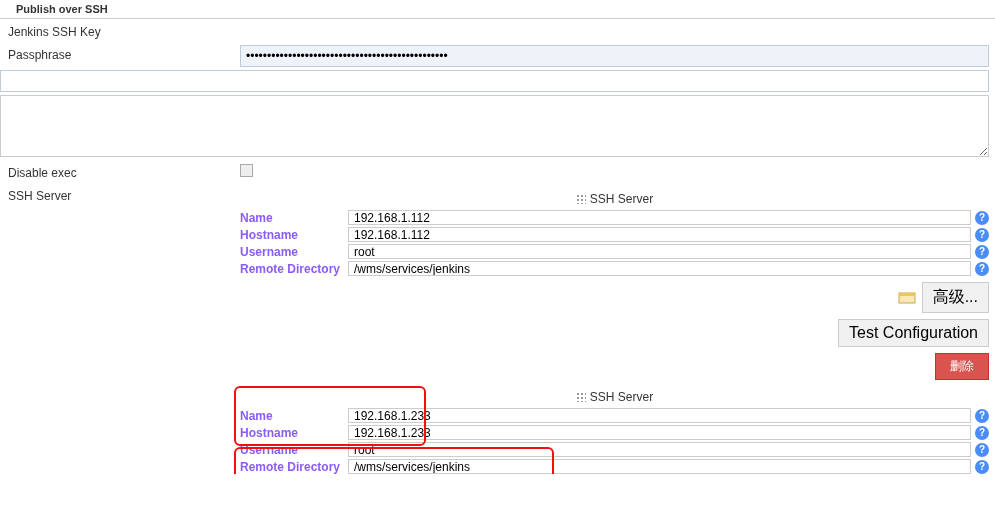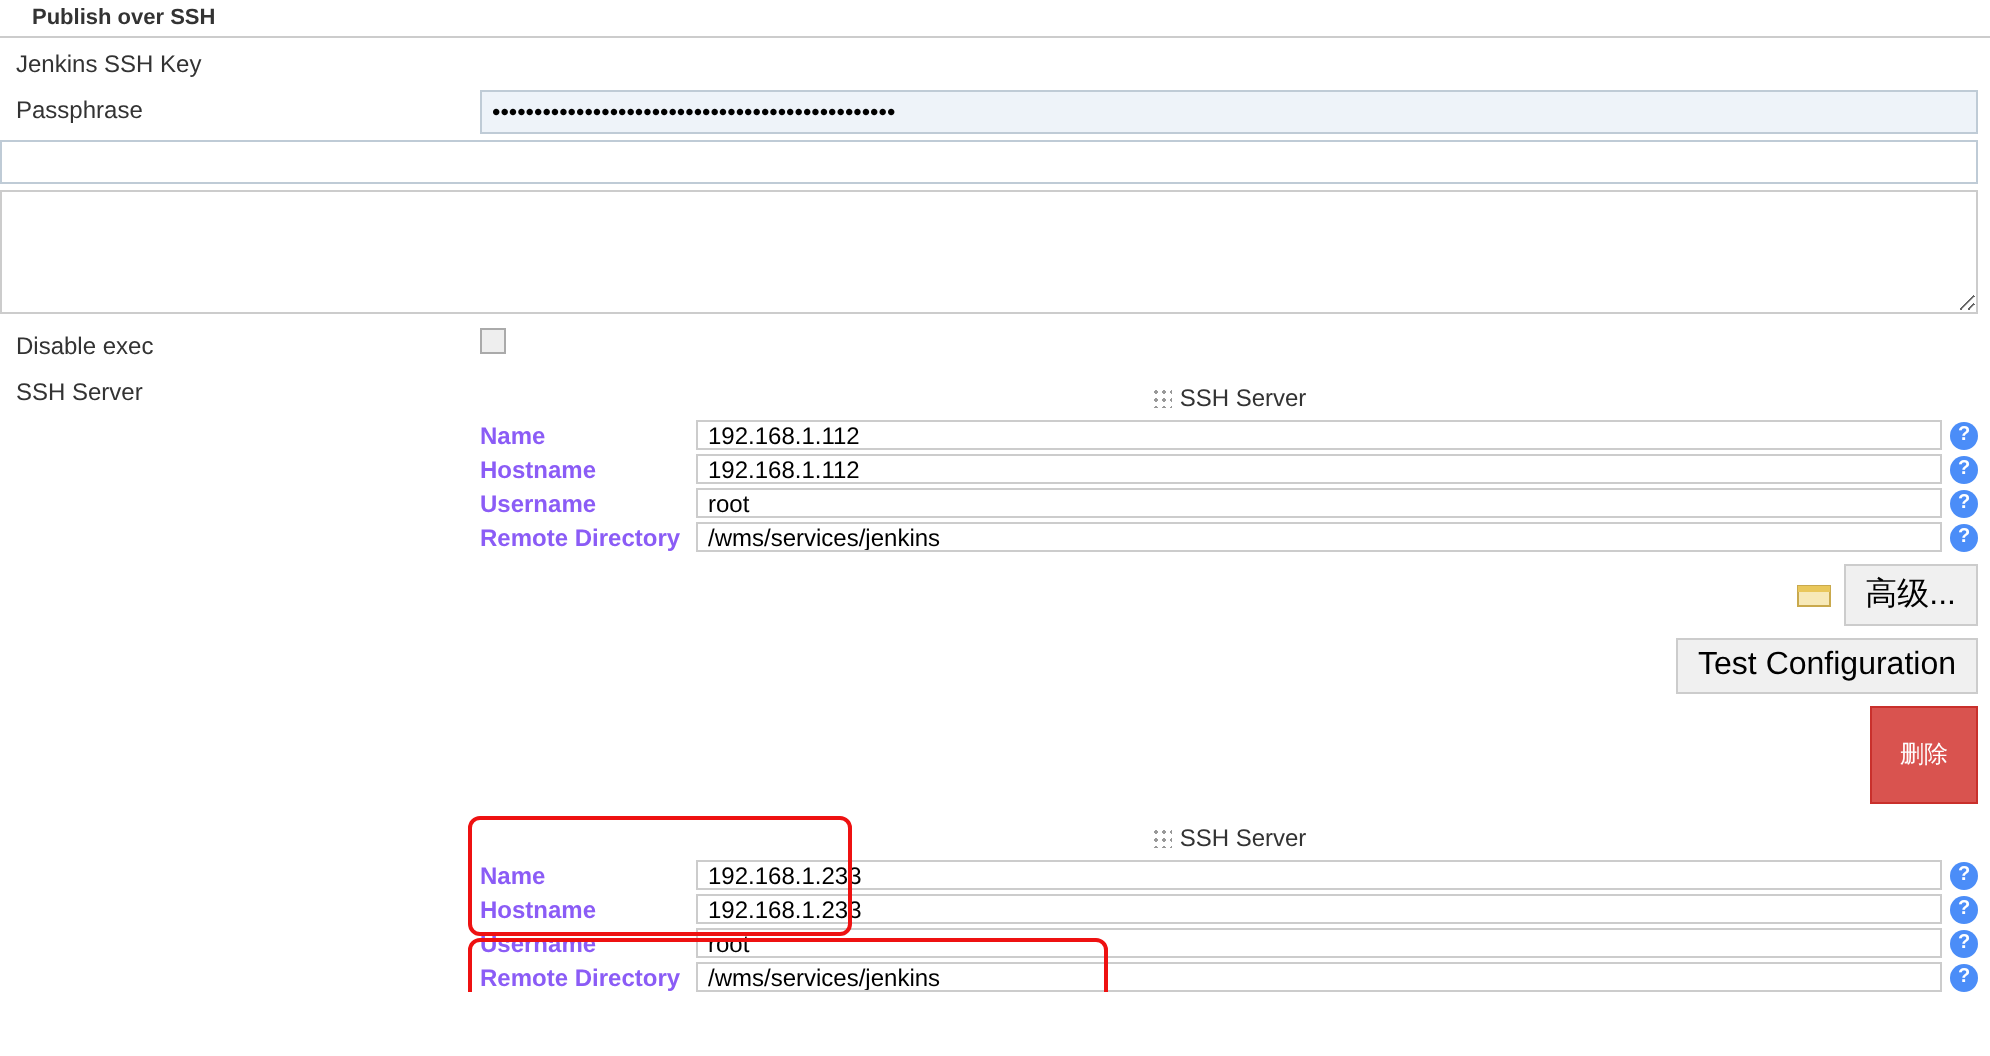--- a/index.html
+++ b/index.html
@@ -120,21 +120,21 @@
     background: #f0f0f0;
     border: 1px solid #ccc;
     padding: 4px 10px;
     font-size: 16px;
     cursor: pointer;
   }
   .btn-red {
     background: #d9534f;
     color: #fff;
     border: 1px solid #c9302c;
-    padding: 15px 14px;
+    padding: 4px 14px;
     font-size: 12px;
     cursor: pointer;
   }
   .chip-icon {
     width: 18px; height: 14px;
     display: inline-block;
     vertical-align: middle;
   }
   .highlight-red {
     border: 2px solid #e11;

